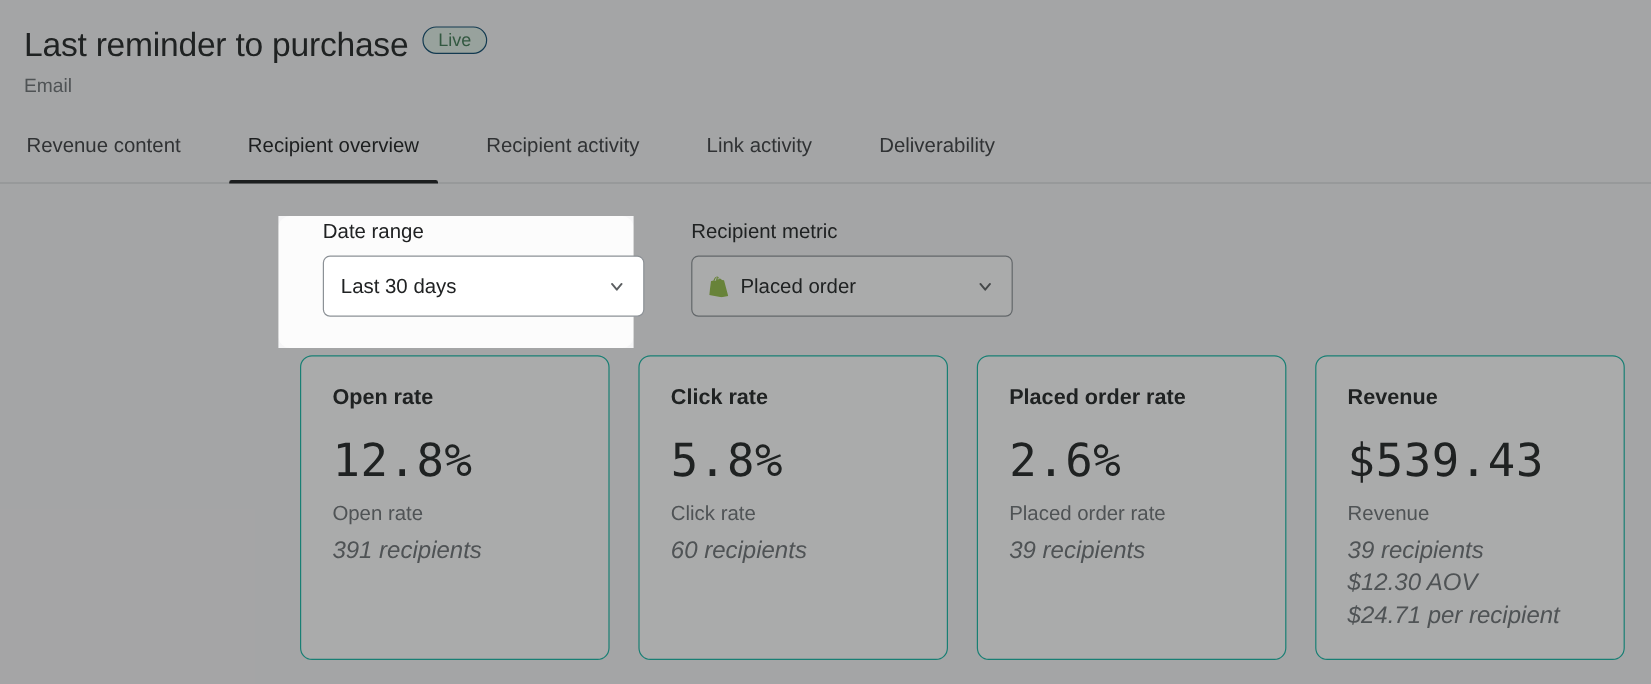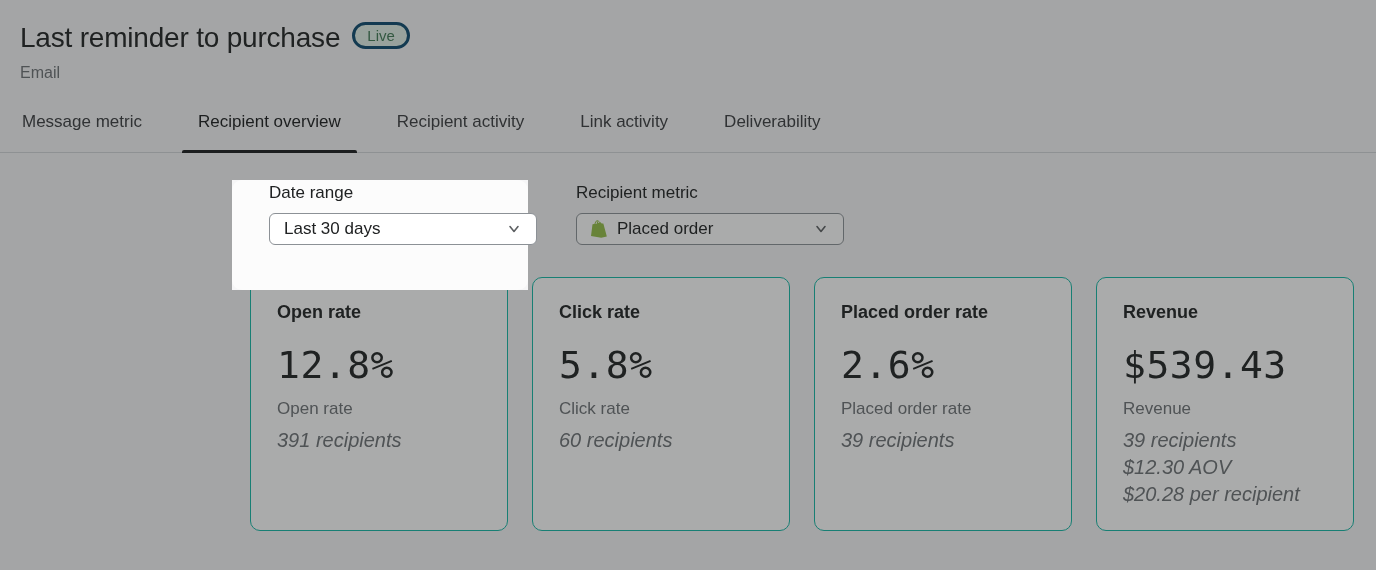--- a/index.html
+++ b/index.html
@@ -38,21 +38,21 @@
     color: #202223;
     letter-spacing: -0.2px;
   }
 
   .badge {
     display: inline-flex;
     align-items: center;
     padding: 2px 12px;
     border-radius: 14px;
     background: #e3f1e8;
-    border: 3px solid #0c4a6e;
+    border: 1px solid #0c4a6e;
     color: #3f7a55;
     font-size: 15px;
     font-weight: 500;
   }
 
   .subtitle {
     margin-top: 10px;
     font-size: 16px;
     color: #6d7175;
   }
@@ -105,21 +105,21 @@
   }
 
   .field-label {
     font-size: 17px;
     color: #202223;
     font-weight: 500;
   }
 
   .select {
     width: 268px;
-    height: 32px;
+    height: 51px;
     border: 1px solid #8c9196;
     border-radius: 6px;
     background: #fff;
     display: flex;
     align-items: center;
     justify-content: space-between;
     padding: 0 14px;
     font-size: 17px;
     color: #202223;
     cursor: pointer;
@@ -225,21 +225,21 @@
 
   <div class="header">
     <div class="title-row">
       <span class="title">Last reminder to purchase</span>
       <span class="badge">Live</span>
     </div>
     <div class="subtitle">Email</div>
   </div>
 
   <div class="tabs">
-    <div class="tab">Message metric</div>
+    <div class="tab">Revenue content</div>
     <div class="tab active">Recipient overview</div>
     <div class="tab">Recipient activity</div>
     <div class="tab">Link activity</div>
     <div class="tab">Deliverability</div>
   </div>
 
   <div class="highlight-box"></div>
 
   <div class="filters">
     <div class="field" style="position:relative; z-index:3;">
@@ -297,21 +297,21 @@
       <div class="sub">Placed order rate</div>
       <div class="line">39 recipients</div>
     </div>
 
     <div class="card">
       <div class="ctitle">Revenue</div>
       <div class="big">$539.43</div>
       <div class="sub">Revenue</div>
       <div class="line">39 recipients</div>
       <div class="line">$12.30 AOV</div>
-      <div class="line">$20.28 per recipient</div>
+      <div class="line">$24.71 per recipient</div>
     </div>
   </div>
 
   <div class="overlay">
 
     <div class="ov-piece" style="left:0; top:0; width:1376px; height:180px;"></div>
     <div class="ov-piece" style="left:0; top:290px; width:1376px; height:280px;"></div>
     <div class="ov-piece" style="left:0; top:180px; width:232px; height:110px;"></div>
     <div class="ov-piece" style="left:528px; top:180px; width:848px; height:110px;"></div>
   </div>

